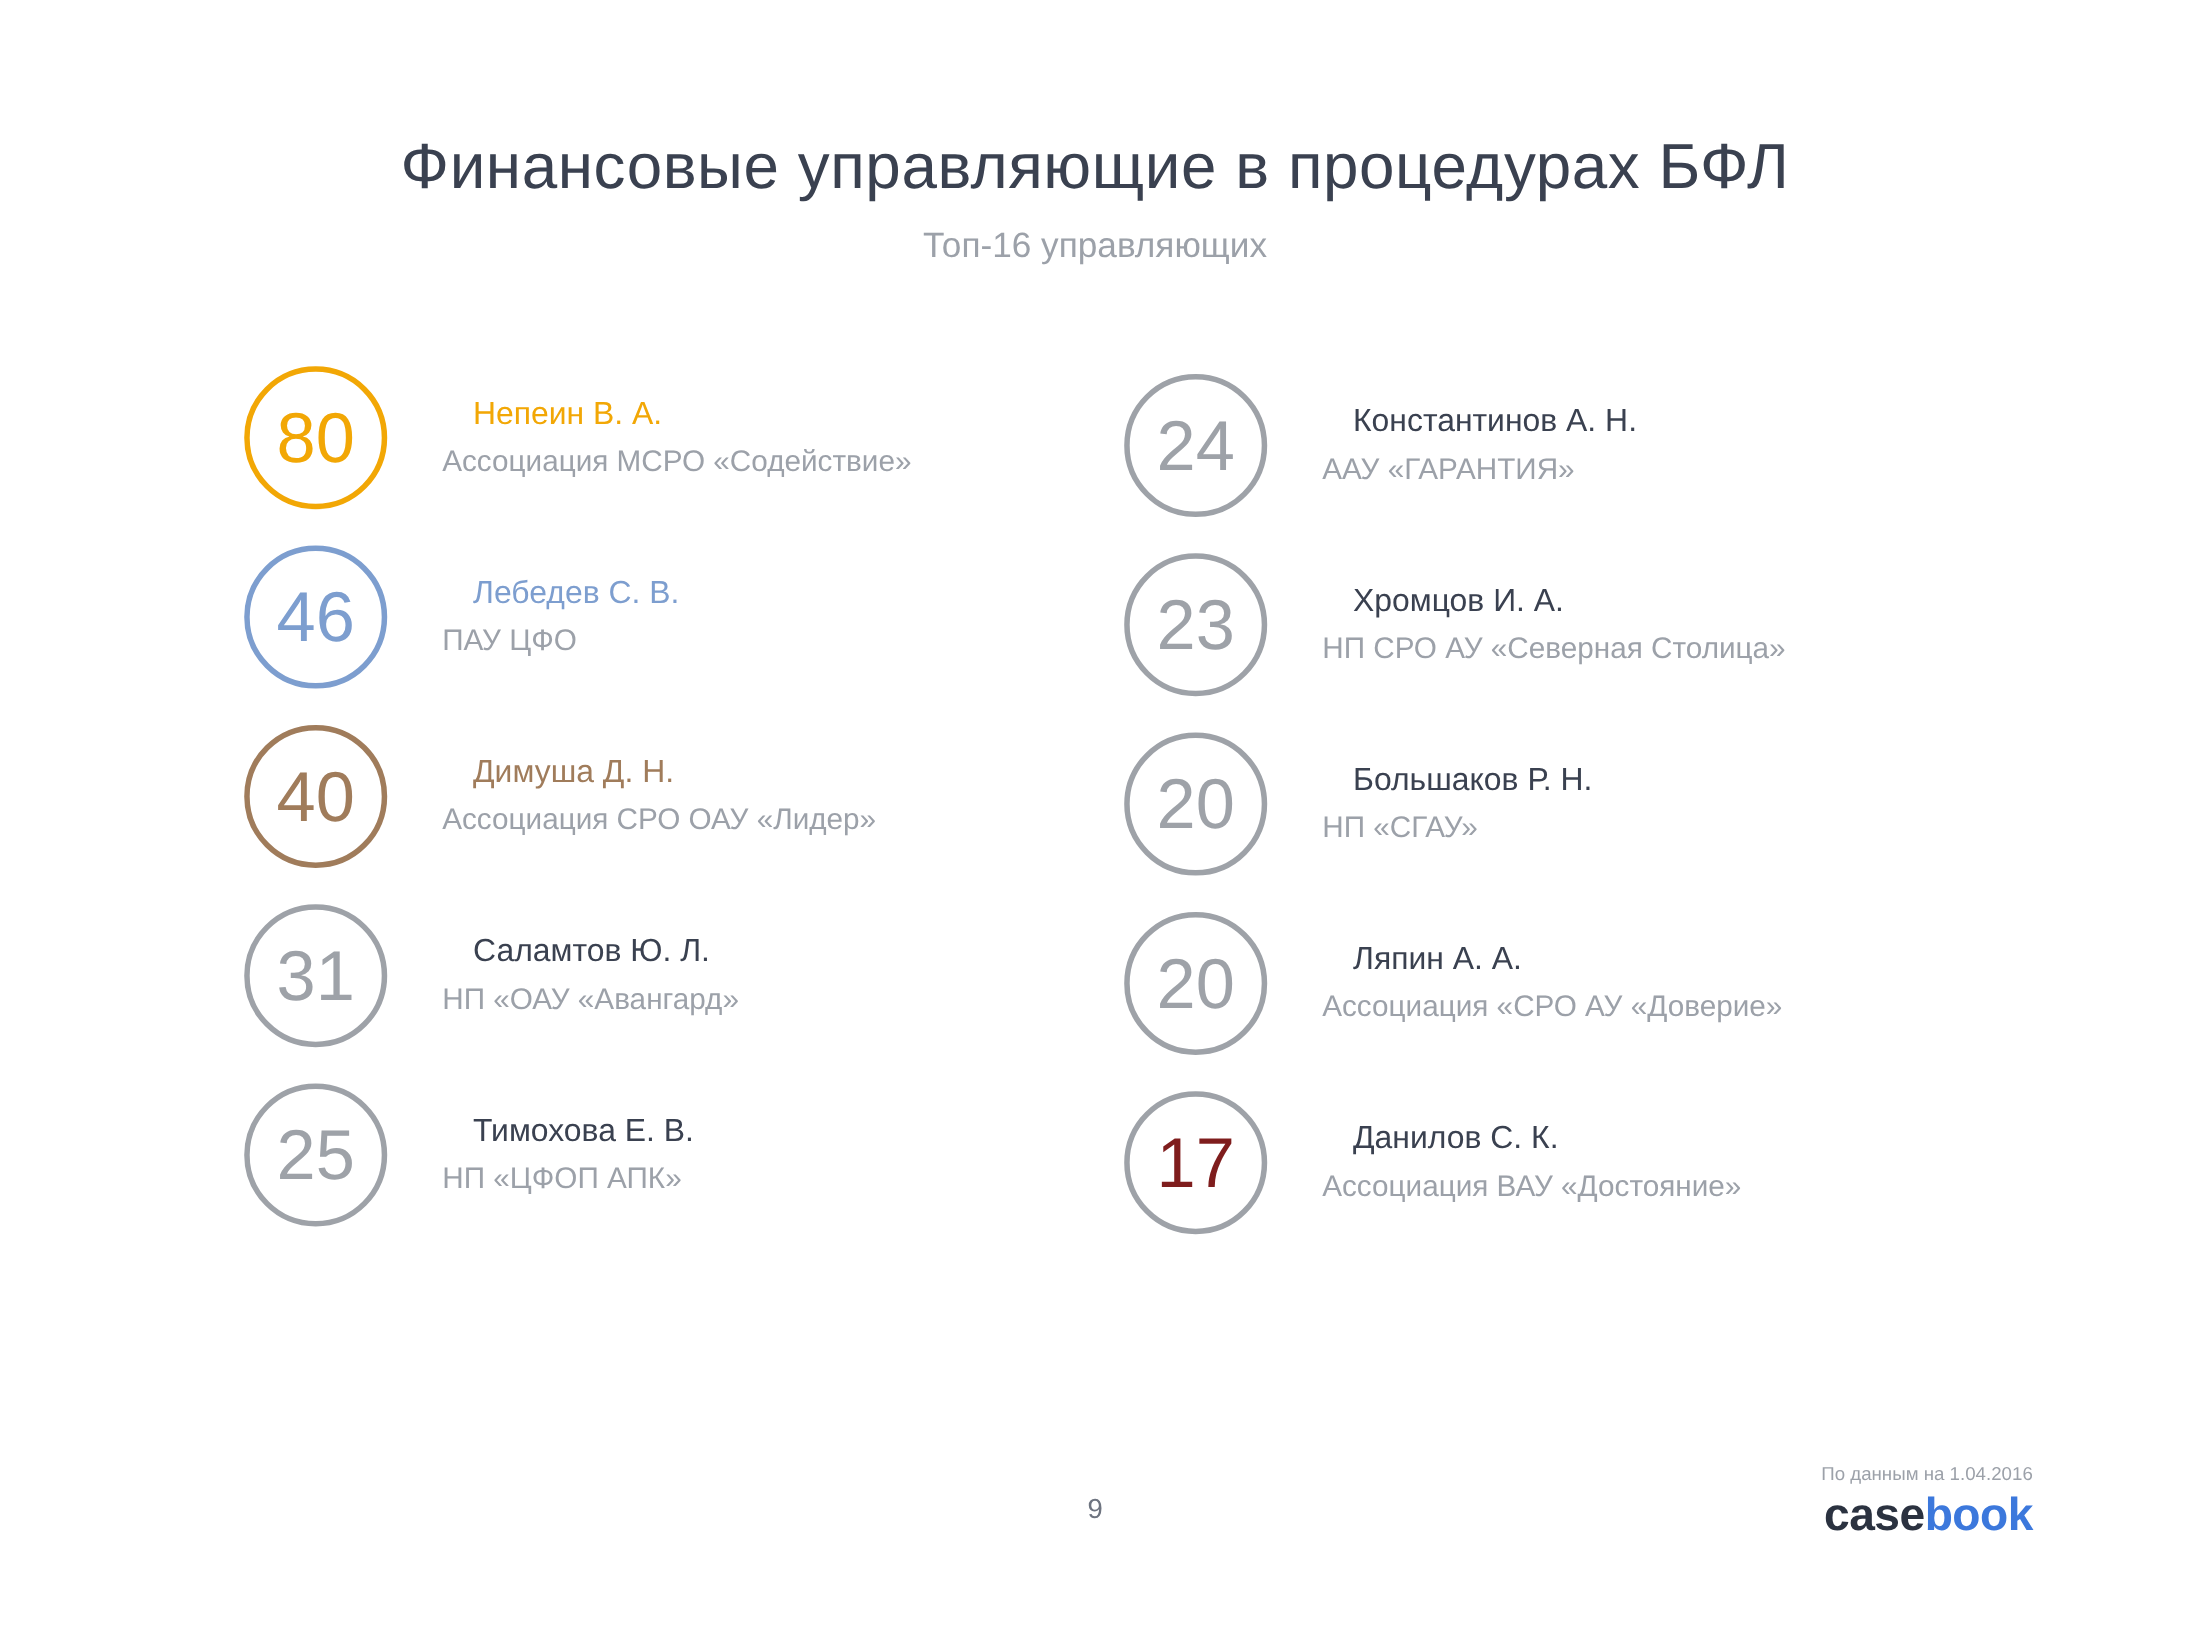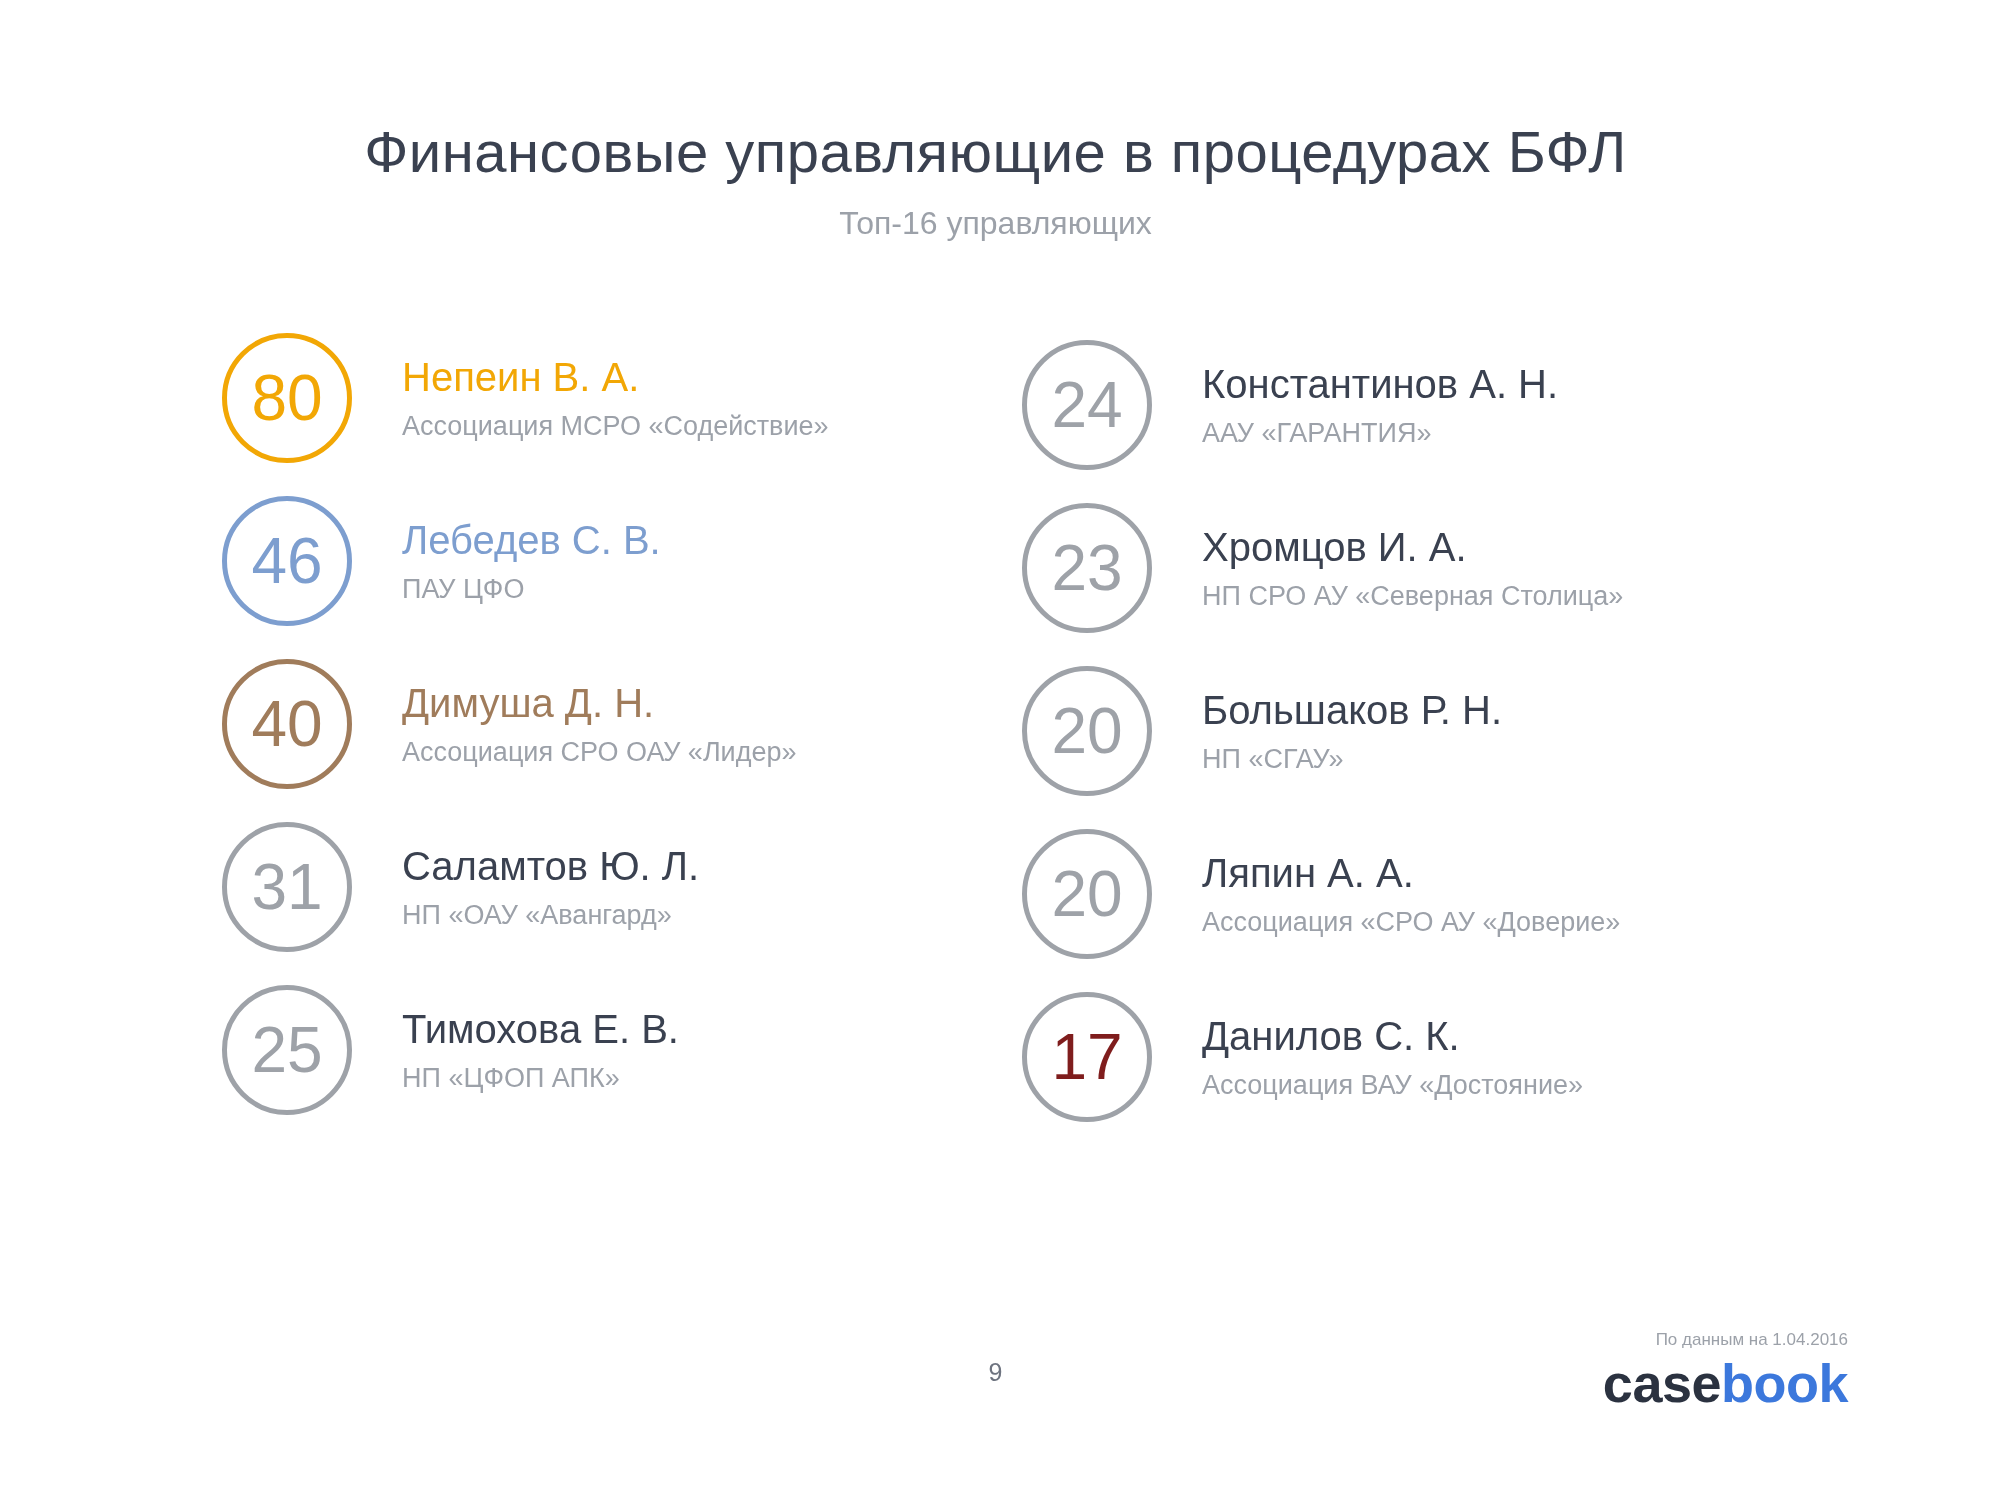--- a/index.html
+++ b/index.html
@@ -49,25 +49,26 @@
     justify-content: center;
   }
   .num {
     font-size: 64px;
     font-weight: 400;
     color: #9EA2A8;
     line-height: 1;
   }
   .info { margin-left: 50px; display: flex; flex-direction: column; justify-content: center; }
   .name {
-    font-size: 40px;
+    font-size: 29px;
     font-weight: 400;
     color: #3A4150;
     line-height: 1.15;
     white-space: nowrap;
+    margin-left: 28px;
   }
   .org {
     margin-top: 10px;
     font-size: 27px;
     font-weight: 400;
     color: #9CA1A9;
     line-height: 1.2;
     white-space: nowrap;
   }
 
@@ -86,21 +87,21 @@
     top: 1330px;
     right: 143px;
     text-align: right;
   }
   .data-note {
     font-size: 17px;
     color: #9CA1A9;
   }
   .logo {
     margin-top: 6px;
-    font-size: 54px;
+    font-size: 42px;
     font-weight: 700;
     letter-spacing: -0.5px;
     line-height: 1;
   }
 </style>
 </head>
 <body>
 
 <div class="header">
   <div class="title">Финансовые управляющие в процедурах БФЛ</div>

